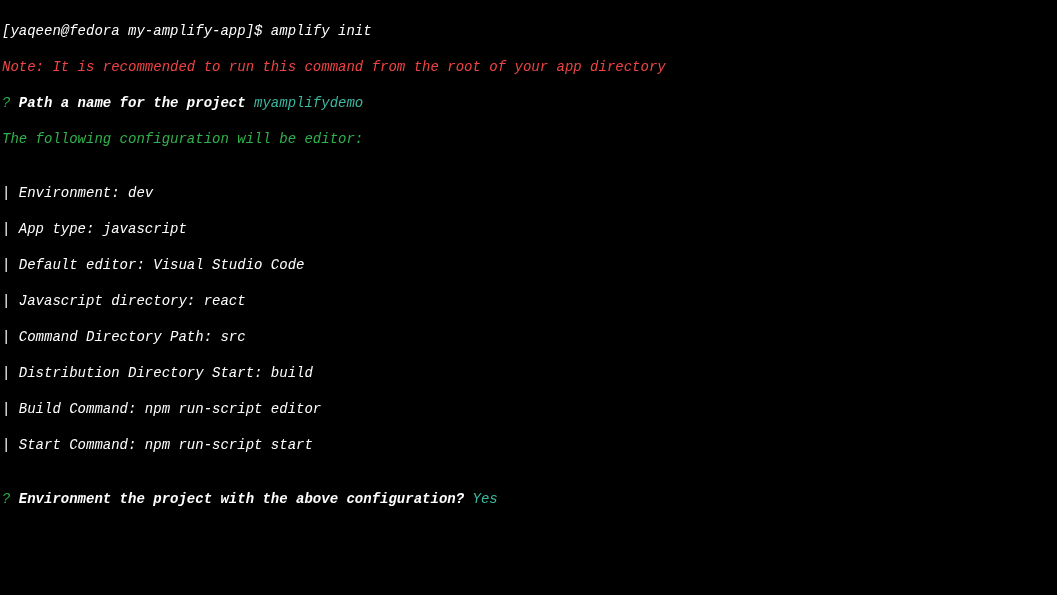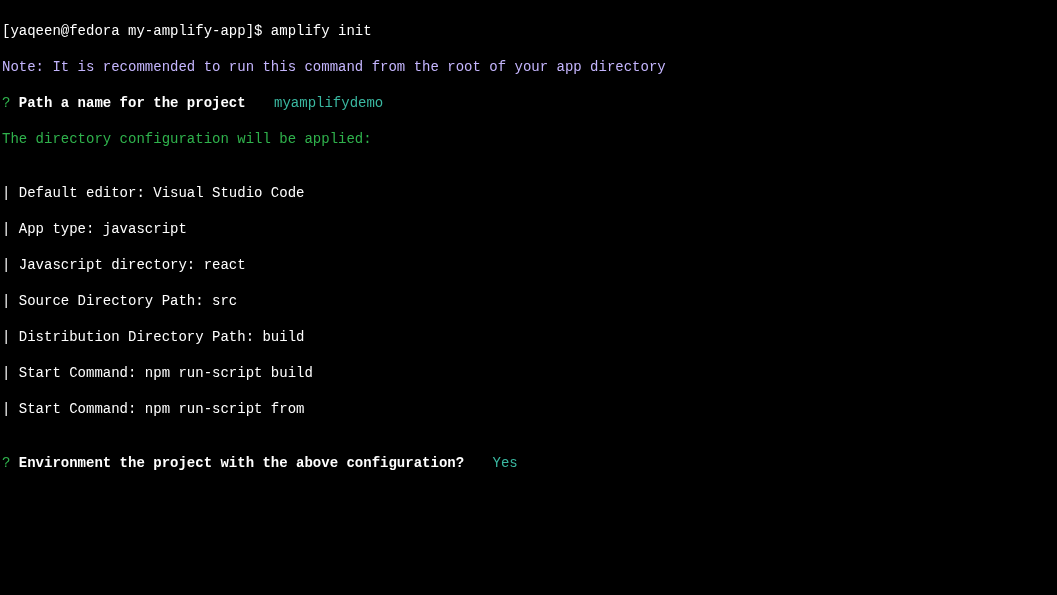--- a/index.html
+++ b/index.html
@@ -11,43 +11,44 @@
     font-size: 14px;
     line-height: 18px;
     width: 1057px;
     height: 595px;
     overflow: hidden;
   }
   .terminal {
     padding: 4px 2px;
     white-space: pre;
   }
-  .line { white-space: pre; }
+  .line { white-space: pre; font-style: italic; }
   .c-default { color: #ffffff; }
-  .c-orange  { color: #c4b5fd; }
+  .c-orange  { color: #ef4444; }
   .c-green   { color: #2fb24c; }
-  .c-teal    { color: #3ab8a1; margin-left: 20px; }
+  .c-teal    { color: #3ab8a1; }
   .bold      { font-weight: bold; }
 </style>
 </head>
 <body>
 
 <div class="terminal">
 <div class="line"><span class="c-default">[yaqeen@fedora my-amplify-app]$ </span><span class="c-default">amplify init</span></div>
 <div class="line"><span class="c-orange">Note: It is recommended to run this command from the root of your app directory</span></div>
 <div class="line"><span class="c-green">?</span><span class="c-default bold"> Path a name for the project </span><span class="c-teal">myamplifydemo</span></div>
-<div class="line"><span class="c-green">The directory configuration will be applied:</span></div>
+<div class="line"><span class="c-green">The following configuration will be editor:</span></div>
 <div class="line"><span></span></div>
+<div class="line"><span class="c-default">| Environment: dev</span></div>
+<div class="line"><span class="c-default">| App type: javascript</span></div>
 <div class="line"><span class="c-default">| Default editor: Visual Studio Code</span></div>
-<div class="line"><span class="c-default">| App type: javascript</span></div>
 <div class="line"><span class="c-default">| Javascript directory: react</span></div>
-<div class="line"><span class="c-default">| Source Directory Path: src</span></div>
-<div class="line"><span class="c-default">| Distribution Directory Path: build</span></div>
-<div class="line"><span class="c-default">| Start Command: npm run-script build</span></div>
-<div class="line"><span class="c-default">| Start Command: npm run-script from</span></div>
+<div class="line"><span class="c-default">| Command Directory Path: src</span></div>
+<div class="line"><span class="c-default">| Distribution Directory Start: build</span></div>
+<div class="line"><span class="c-default">| Build Command: npm run-script editor</span></div>
+<div class="line"><span class="c-default">| Start Command: npm run-script start</span></div>
 <div class="line"><span></span></div>
 <div class="line"><span class="c-green">?</span><span class="c-default bold"> Environment the project with the above configuration? </span><span class="c-teal">Yes</span></div>
 
 
 <div class="line"><span></span></div>
 
 
 <div class="line"><span></span></div>
 
 

